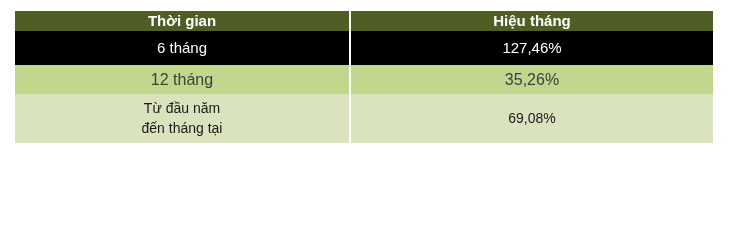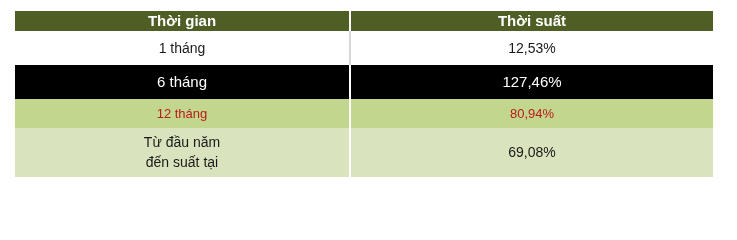--- a/index.html
+++ b/index.html
@@ -70,22 +70,22 @@
     font-weight: normal;
   }
   tr.row-highlight td.cell-left {
     border-right: 2px solid #ffffff;
   }
 
   
   tr.row-light td {
     height: 29px;
     background: #c2d68e;
-    color: #b91c1c;
-    font-size: 13px;
+    color: #404040;
+    font-size: 16px;
     font-weight: normal;
   }
   tr.row-light td.cell-left {
     border-right: 2px solid #ffffff;
   }
 
   
   tr.row-pale td {
     height: 49px;
     background: #d9e3bd;
@@ -105,43 +105,39 @@
 
 <div id="perf-table-wrap">
   <table class="perf-table">
     <colgroup>
       <col class="col-period">
       <col class="col-value">
     </colgroup>
     <thead>
       <tr class="row-header">
         <th class="cell-left">Thời gian</th>
-        <th class="cell-right">Thời suất</th>
+        <th class="cell-right">Hiệu tháng</th>
       </tr>
     </thead>
     <tbody>
 
-      <tr class="row-plain">
-        <td class="cell-left">1 tháng</td>
-        <td class="cell-right">12,53%</td>
-      </tr>
 
       <tr class="row-highlight">
         <td class="cell-left">6 tháng</td>
         <td class="cell-right">127,46%</td>
       </tr>
 
       <tr class="row-light">
         <td class="cell-left">12 tháng</td>
-        <td class="cell-right">80,94%</td>
+        <td class="cell-right">35,26%</td>
       </tr>
 
       <tr class="row-pale">
         <td class="cell-left">
           <span class="label-line line-1">Từ đầu năm</span>
-          <span class="label-line line-2">đến suất tại</span>
+          <span class="label-line line-2">đến tháng tại</span>
         </td>
         <td class="cell-right">69,08%</td>
       </tr>
 
     </tbody>
   </table>
 </div>
 
 </body></html>

